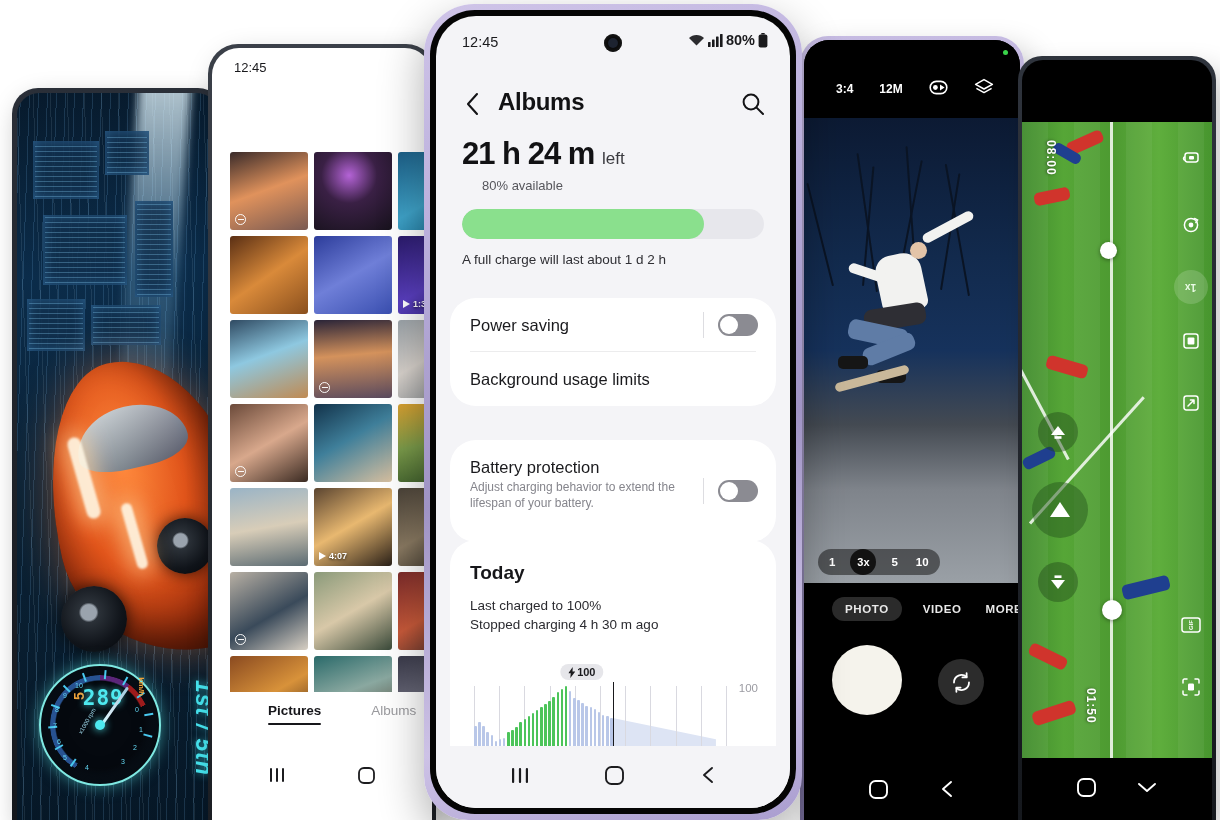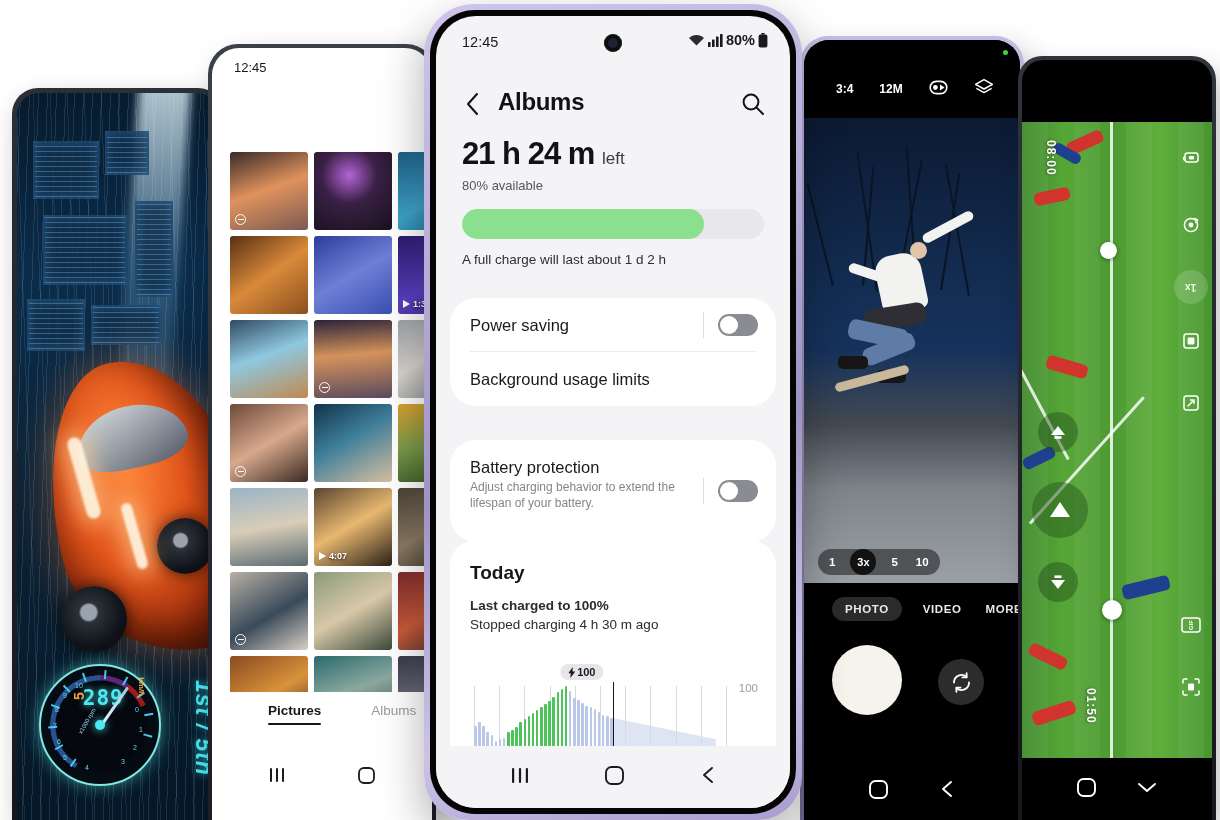--- a/index.html
+++ b/index.html
@@ -197,21 +197,21 @@
   #bat-pct { font-size:14.5px; color:#1a1a1d; font-weight:600; }
   
   #bat-header { position:absolute; left:0; top:62px; width:100%; height:54px; }
   #bat-back { position:absolute; left:24px; top:10px; width:26px; height:32px; cursor:pointer; }
   #bat-title { position:absolute; left:62px; top:10px; font-size:24px; color:#121214; font-weight:700; letter-spacing:-.3px; }
   #bat-search { position:absolute; right:24px; top:13px; width:26px; height:26px; cursor:pointer; }
   
   #bat-hero { position:absolute; left:0; top:120px; width:100%; padding:0 26px; }
   #bat-big { font-size:31px; font-weight:800; color:#121214; letter-spacing:-1px; }
   #bat-big .unit { font-size:17px; font-weight:400; color:#3a3a3f; letter-spacing:0; }
-  #bat-avail { margin-top:6px; font-size:13px; color:#56565c; }
+  #bat-avail { margin-top:6px; font-size:13px; color:#56565c;margin-left:20px; }
   #bat-bar-track {
     margin-top:16px; height:30px; border-radius:16px; background:#e7e7ec; overflow:hidden;
   }
   #bat-bar-fill { height:100%; border-radius:16px; background:#8ae08d; }
   #bat-foot { margin-top:13px; font-size:13.5px; color:#2f2f34; }
   
   .bat-card {
     position:absolute; left:14px; width:326px; background:#ffffff; border-radius:26px;
   }
   #card-power { top:282px; height:108px; }
@@ -219,21 +219,21 @@
   .row-label { font-size:16.5px; color:#1a1a1d; }
   .row-sub { font-size:12px; color:#85858c; line-height:1.35; margin-top:2px; }
   .divider { position:absolute; left:20px; right:20px; height:1px; background:#ececed; }
   .tog-wrap { position:absolute; right:18px; top:50%; transform:translateY(-50%); display:flex; align-items:center; gap:14px; }
   .tog-sep { width:1px; height:26px; background:#dddde1; }
   .toggle { width:40px; height:22px; border-radius:12px; background:#8b8b92; position:relative; cursor:pointer; }
   .toggle .knob { position:absolute; left:2px; top:2px; width:18px; height:18px; border-radius:50%; background:#fff; }
   #card-protect { top:424px; height:102px; }
   #card-today { top:524px; height:246px; }
   #today-title { padding:22px 20px 0; font-size:19px; color:#17171a; font-weight:600; }
-  #today-l1 { padding:14px 20px 0; font-size:13.5px; color:#2b2b30;font-weight:bold; }
+  #today-l1 { padding:14px 20px 0; font-size:13.5px; color:#2b2b30; }
   #today-l2 { padding:4px 20px 0; font-size:13.5px; color:#2b2b30; }
   
   #bat-chart { position:absolute; left:16px; right:16px; top:124px; height:100px; }
   #chart-pill {
     position:absolute; top:0; left:45%; transform:translateX(-50%);
     background:#e6e6ea; border-radius:10px; padding:2px 8px; font-size:11px; color:#1a1a1d; font-weight:700;
     display:flex; align-items:center; gap:2px; white-space:nowrap; z-index:4;
   }
   #chart-plot { position:absolute; left:8px; right:34px; top:22px; bottom:2px; }
   .grid-line { position:absolute; top:0; bottom:0; width:1px; background:#d9d9e0; }

